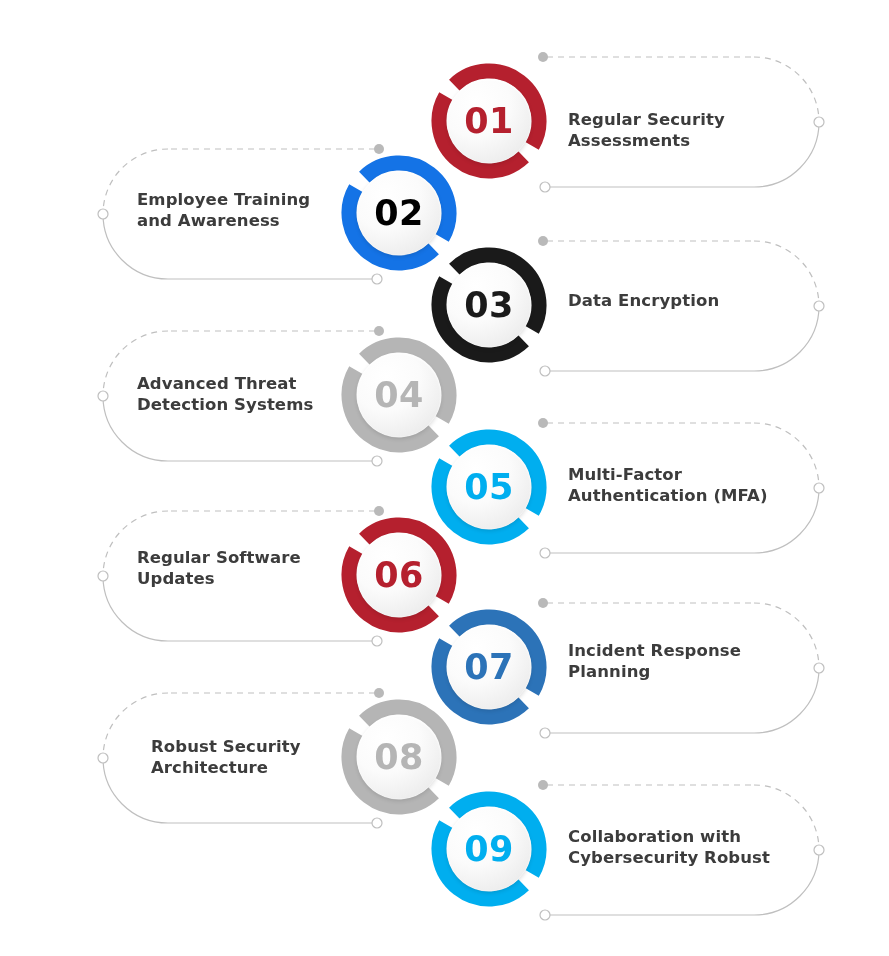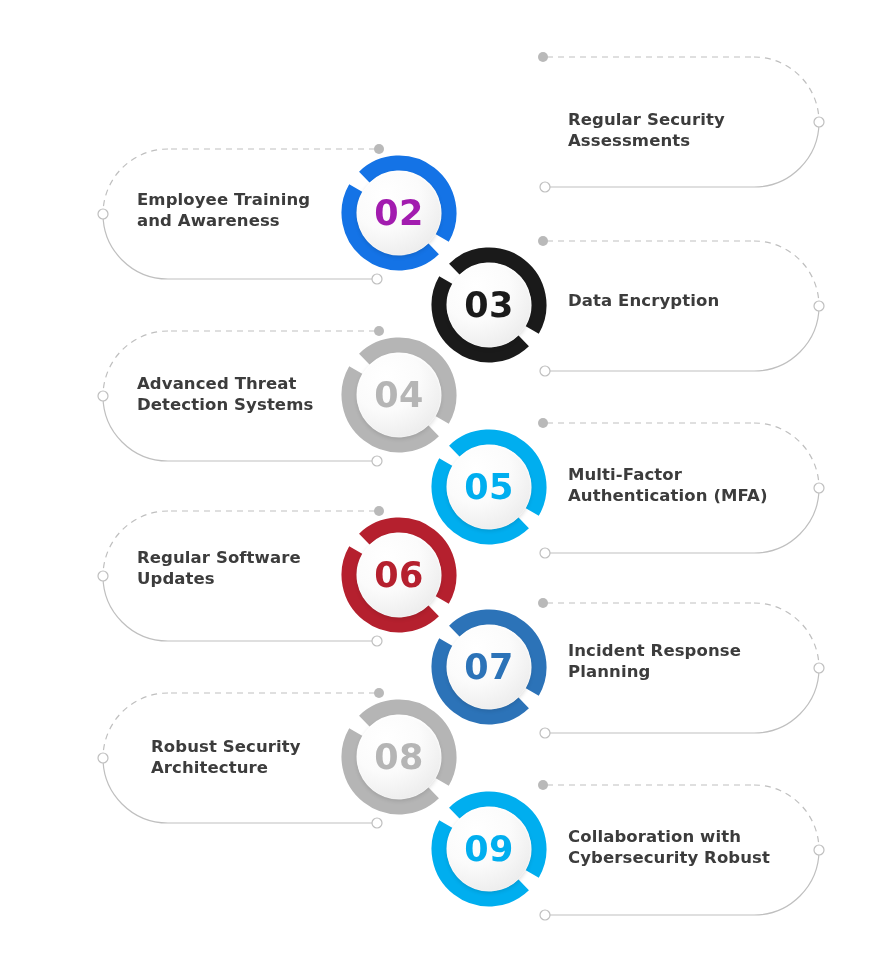--- a/index.html
+++ b/index.html
@@ -160,27 +160,35 @@
     <div class="label left" style="left: 137px; top: 374px;">Advanced Threat
 Detection Systems</div>
     <div class="label left" style="left: 137px; top: 548px;">Regular Software
 Updates</div>
     <div class="label right" style="left: 568px; top: 641px;">Incident Response
 Planning</div>
     <div class="label left" style="left: 137px; top: 737px; margin-left: 14px;">Robust Security
 Architecture</div>
     <div class="label right" style="left: 568px; top: 827px;">Collaboration with
 Cybersecurity Robust</div>
+    <div class="node" style="left: 430px; top: 62px;">
+      <svg class="ringsvg" viewBox="0 0 118 118" width="118" height="118">
+        <path d="M 24.27 23.03 A 50 50 0 0 1 102.30 84.00" fill="none" stroke="#b5202e" stroke-width="15" stroke-linecap="butt"></path>
+        <path d="M 93.73 94.97 A 50 50 0 0 1 15.70 34.00" fill="none" stroke="#b5202e" stroke-width="15" stroke-linecap="butt"></path>
+      </svg>
+      <div class="disc"></div>
+      <div class="num" style="color: rgb(181, 32, 46);">01</div>
+    </div>
     <div class="node" style="left: 340px; top: 154px;">
       <svg class="ringsvg" viewBox="0 0 118 118" width="118" height="118">
         <path d="M 24.27 23.03 A 50 50 0 0 1 102.30 84.00" fill="none" stroke="#1473e6" stroke-width="15" stroke-linecap="butt"></path>
         <path d="M 93.73 94.97 A 50 50 0 0 1 15.70 34.00" fill="none" stroke="#1473e6" stroke-width="15" stroke-linecap="butt"></path>
       </svg>
       <div class="disc"></div>
-      <div class="num" style="color: #a21caf;">02</div>
+      <div class="num" style="color: #000000;">02</div>
     </div>
     <div class="node" style="left: 430px; top: 246px;">
       <svg class="ringsvg" viewBox="0 0 118 118" width="118" height="118">
         <path d="M 24.27 23.03 A 50 50 0 0 1 102.30 84.00" fill="none" stroke="#1a1a1a" stroke-width="15" stroke-linecap="butt"></path>
         <path d="M 93.73 94.97 A 50 50 0 0 1 15.70 34.00" fill="none" stroke="#1a1a1a" stroke-width="15" stroke-linecap="butt"></path>
       </svg>
       <div class="disc"></div>
       <div class="num" style="color: rgb(26, 26, 26);">03</div>
     </div>
     <div class="node" style="left: 340px; top: 336px;">

